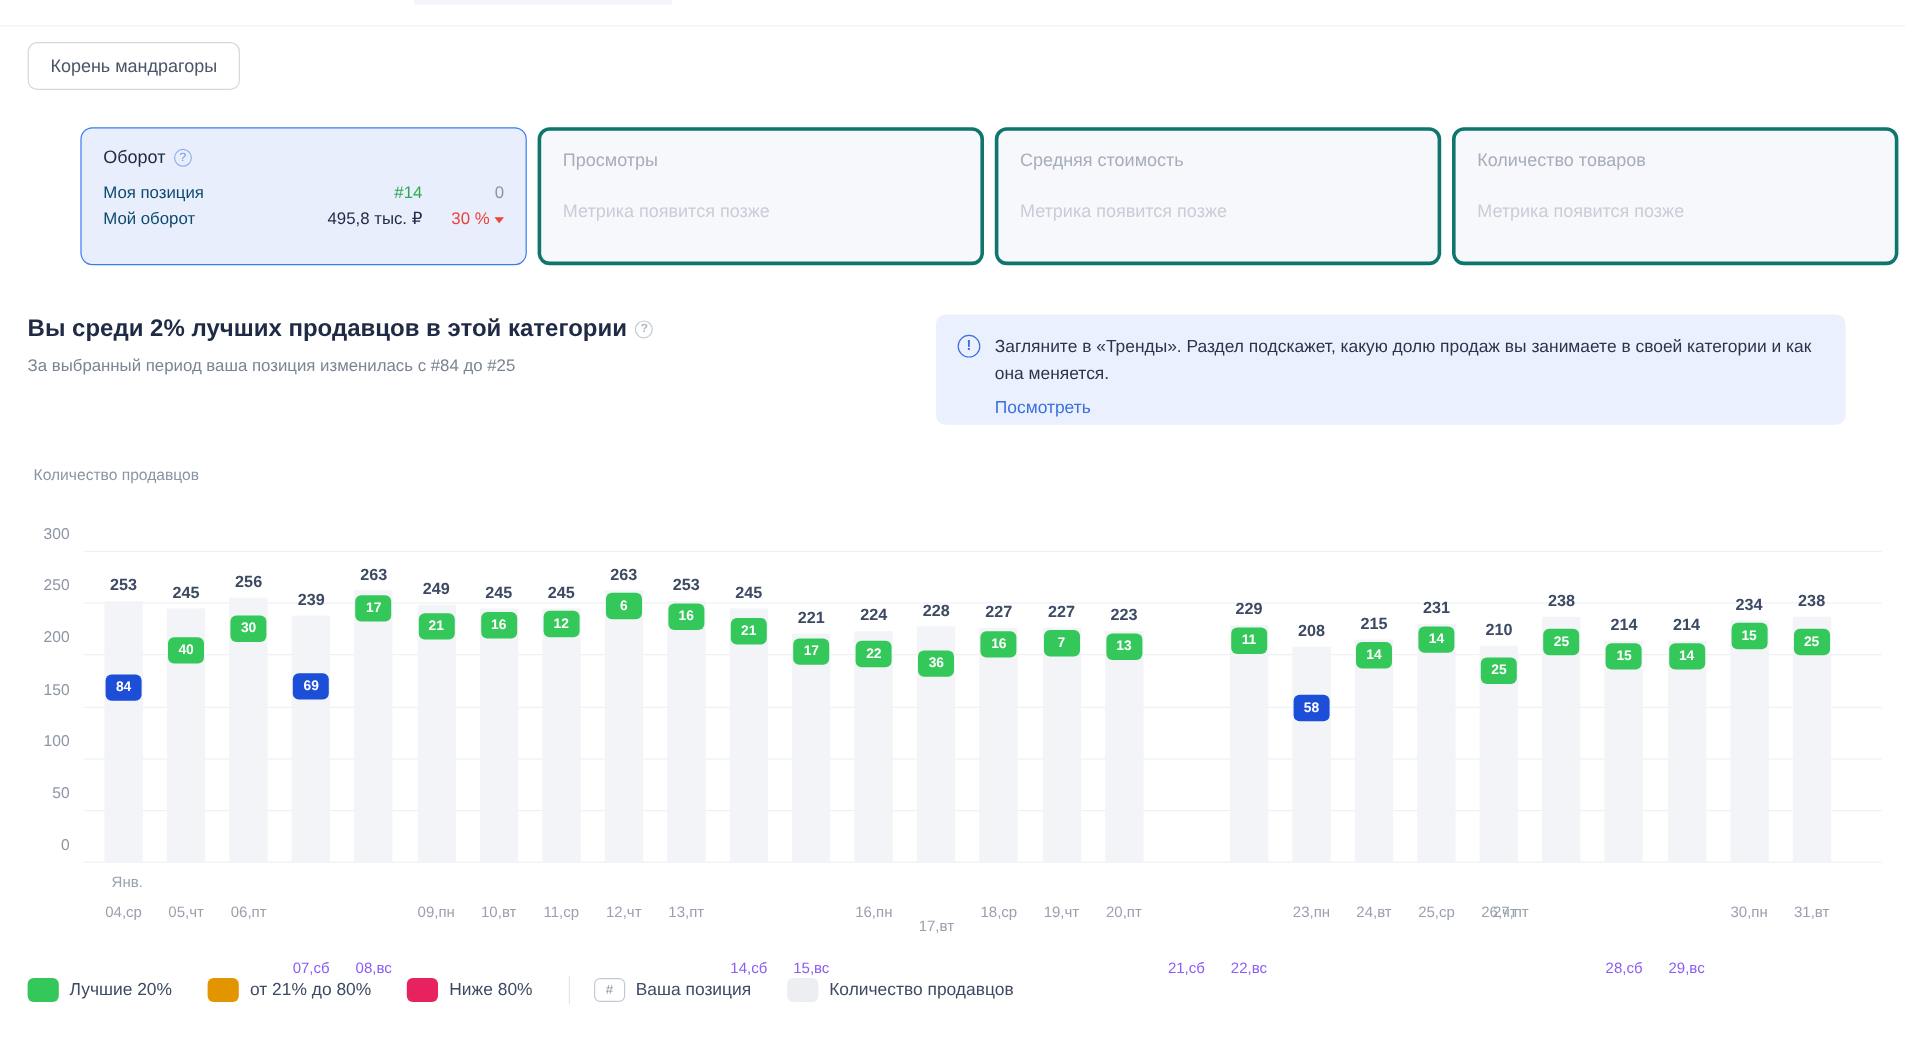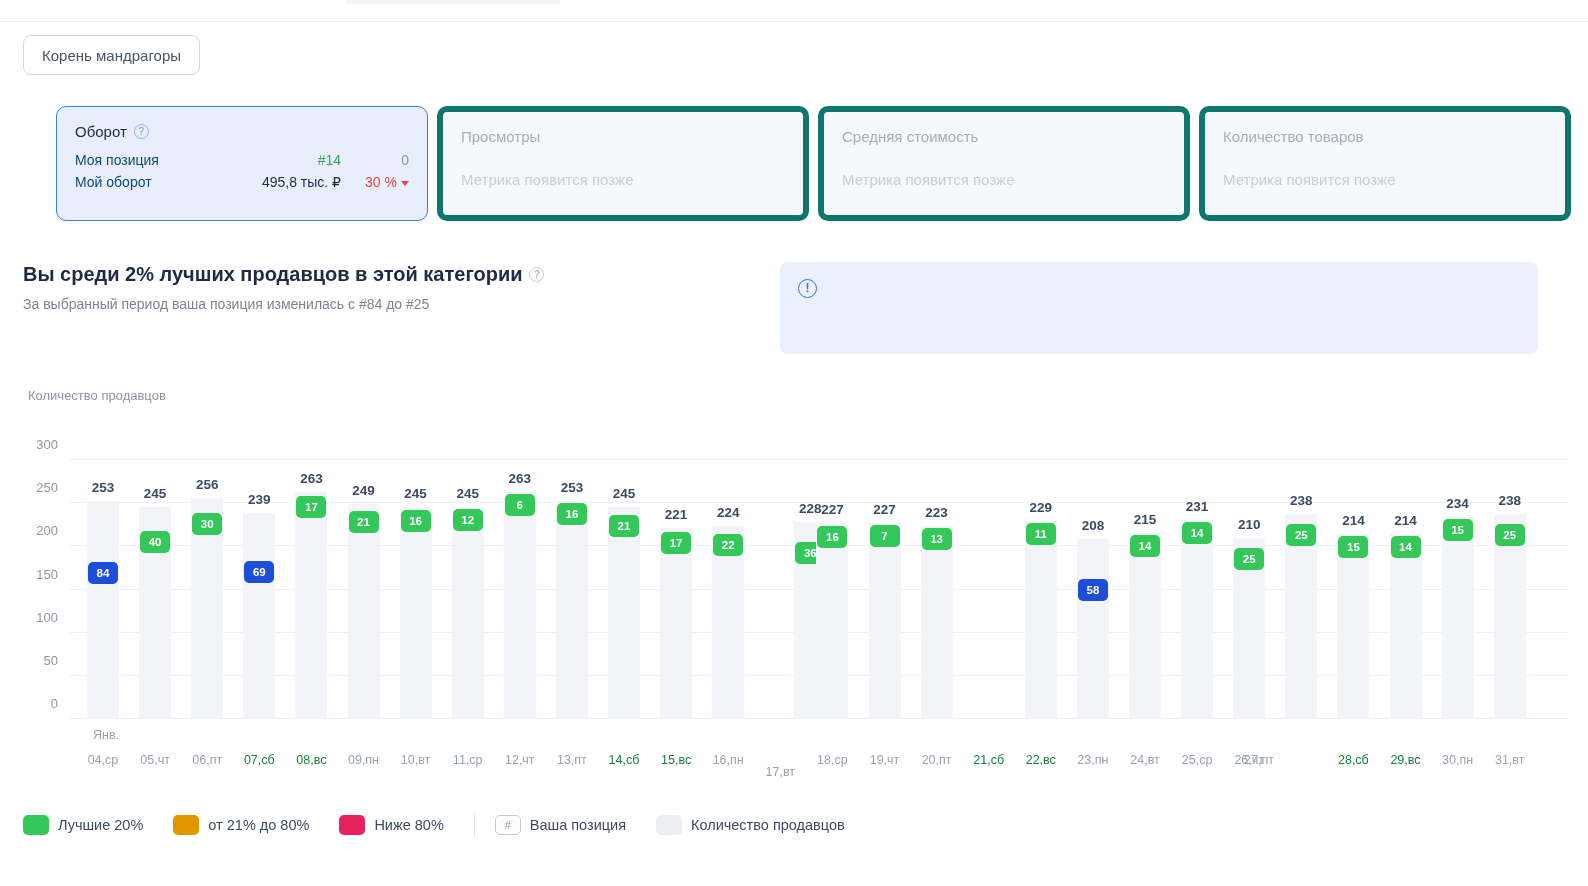--- a/index.html
+++ b/index.html
@@ -36,29 +36,29 @@
     display: inline-flex; align-items: center; justify-content: center;
     height: 40px; padding: 0 18px;
     border: 1px solid #d4d8e0; border-radius: 8px;
     background: #fff;
     font-size: 15px; color: #4a5568;
     cursor: pointer; white-space: nowrap;
   }
 
   
   .cards {
-    position: absolute; left: 23px; top: 106px;
+    position: absolute; left: 34px; top: 106px;
     display: flex; gap: 9px; padding-left: 33px;
   }
   .card {
     width: 372px; height: 115px;
     border-radius: 10px;
     padding: 16px 18px 0 18px;
     background: #f7f8fb;
-    border: 6px solid #0f766e;
+    border: 3px solid #0f766e;
   }
   .card.active {
     background: #e9eefc;
     border: 1px solid #3b7bf0;
   }
   .card-title {
     font-size: 15px; color: #1f2a44;
     display: flex; align-items: center; gap: 7px;
   }
   .card.inactive .card-title { color: #a6adbb; }
@@ -176,21 +176,21 @@
   .month-label {
     position: absolute; top: 288px;
     font-size: 12.5px; color: #9aa1ae;
   }
   .xlabels { position: absolute; left: 70px; top: 313px; width: 1498px; }
   .xlabel {
     position: absolute; top: 0; width: 32px;
     text-align: center; font-size: 12.5px; color: #9aa1ae;
     white-space: nowrap;
   }
-  .xlabel.weekend { color: #15803d; }
+  .xlabel.weekend { color: #8b5cf6; margin-top: 47px; }
 
   
   .legend {
     position: absolute; left: 23px; top: 813px;
     display: flex; align-items: center; gap: 0;
   }
   .legend-item {
     display: flex; align-items: center; gap: 9px;
     margin-right: 30px;
     font-size: 14.5px; color: #3d4a63;
@@ -263,20 +263,25 @@
   <div class="headline">
     <h2>
       <span>Вы среди 2% лучших продавцов в этой категории</span>
       <span class="q-icon-grey">?</span>
     </h2>
     <p>За выбранный период ваша позиция изменилась с #84 до #25</p>
   </div>
 
   <div class="banner">
     <div class="banner-icon">!</div>
+    <div class="banner-body">
+      <span>Загляните в «Тренды». Раздел подскажет, какую долю продаж вы занимаете в своей категории и как она меняется.</span>
+      <br>
+      <a class="banner-link">Посмотреть</a>
+    </div>
   </div>
 
   <div class="chart-caption">Количество продавцов</div>
 
   <div class="chart">
     <div class="plot" id="plot">
         <div class="gridline" style="bottom: 0px;"></div>
         <div class="ytick" style="bottom: 0px; right: 1510px;">0</div>
         <div class="gridline" style="bottom: 43.1667px;"></div>
         <div class="ytick" style="bottom: 43.1667px; right: 1510px;">50</div>
@@ -348,21 +353,21 @@
         <div class="bar-group" style="left: 590.1px; height: 259px;">
           <div class="bar" style="height: 190.797px;"></div>
           <div class="bar-total" style="bottom: 196.797px;">221</div>
           <div class="pos-badge green" style="bottom: 165.12px;">17</div>
         </div>
         <div class="bar-group" style="left: 642.2px; height: 259px;">
           <div class="bar" style="height: 193.387px;"></div>
           <div class="bar-total" style="bottom: 199.387px;">224</div>
           <div class="pos-badge green" style="bottom: 163.393px;">22</div>
         </div>
-        <div class="bar-group" style="left: 694.3px; height: 259px; margin-left: 30px;">
+        <div class="bar-group" style="left: 694.3px; height: 259px;">
           <div class="bar" style="height: 196.84px;"></div>
           <div class="bar-total" style="bottom: 202.84px;">228</div>
           <div class="pos-badge green" style="bottom: 154.76px;">36</div>
         </div>
         <div class="bar-group" style="left: 746.4px; height: 259px;">
           <div class="bar" style="height: 195.977px;"></div>
           <div class="bar-total" style="bottom: 201.977px;">227</div>
           <div class="pos-badge green" style="bottom: 171.163px;">16</div>
         </div>
         <div class="bar-group" style="left: 798.5px; height: 259px;">

